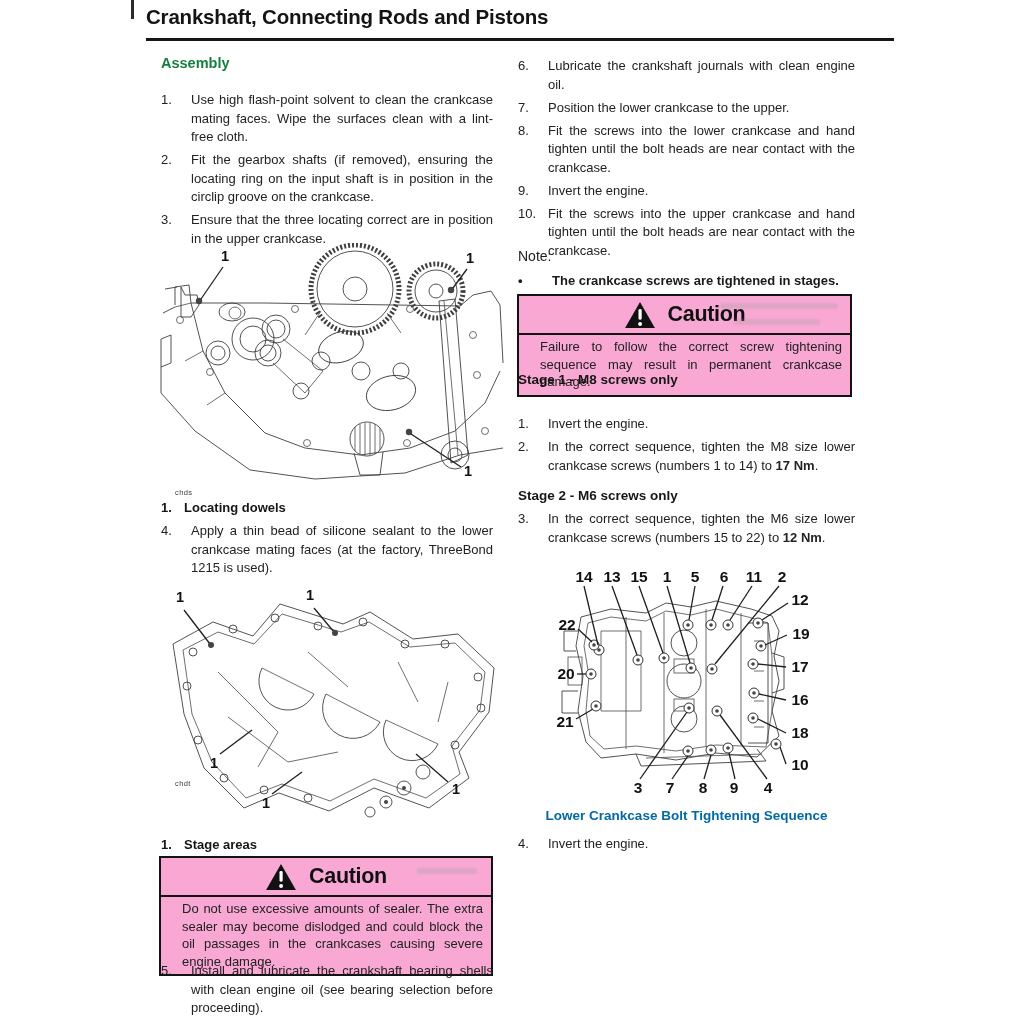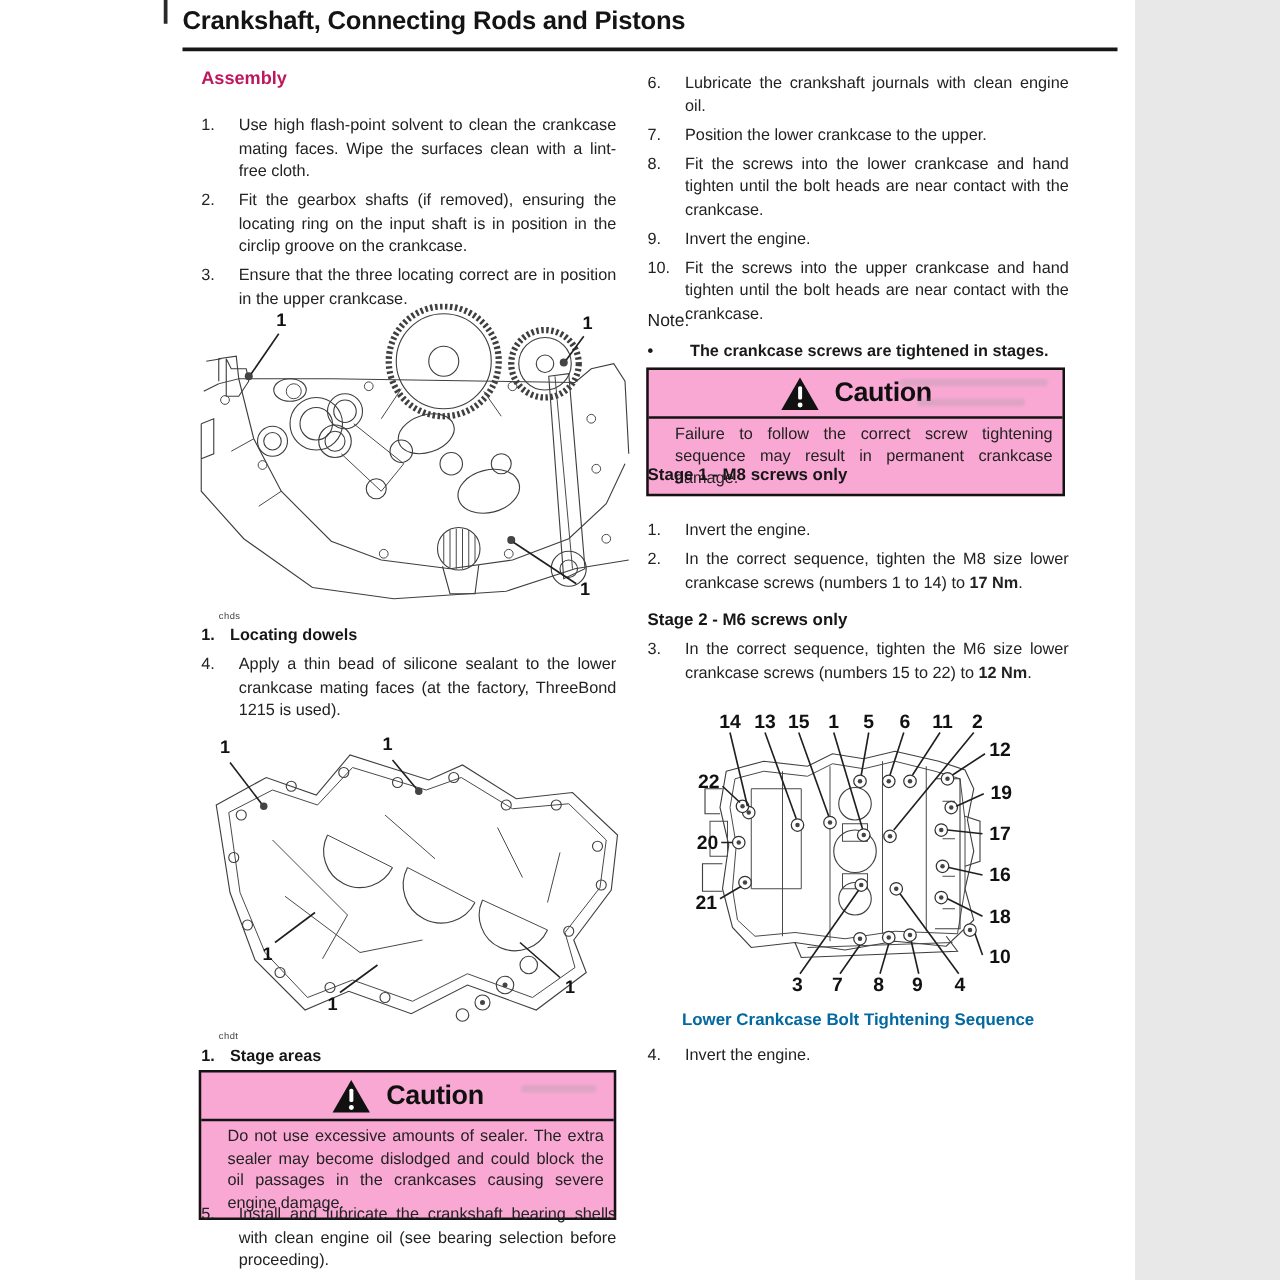--- a/index.html
+++ b/index.html
@@ -1,23 +1,23 @@
 <!DOCTYPE html>
 <html><head>
 <meta charset="utf-8">
 <style>
   html,body{margin:0;padding:0;background:#e8e8e8;}
-  .page{position:relative;width:908px;height:1024px;background:#ffffff;
+  .page{position:relative;width:1024px;height:1024px;background:#ffffff;
         font-family:"Liberation Sans",sans-serif;color:#1d1d1d;overflow:hidden;}
   .blk{position:absolute;}
   .page-title{position:absolute;left:146px;top:5px;font-size:20.5px;font-weight:700;
               letter-spacing:-0.2px;color:#141414;margin:0;}
   .title-rule{position:absolute;left:146px;top:38px;width:748px;height:2.5px;background:#161616;}
   .corner-mark{position:absolute;left:131px;top:0;width:2.5px;height:19px;background:#2a2a2a;}
-  .h2{font-size:14.5px;font-weight:700;color:#be185d;}
+  .h2{font-size:14.5px;font-weight:700;color:#15803d;}
   .h3{font-size:13.5px;font-weight:700;color:#161616;}
   .step{display:flex;font-size:13px;line-height:18.5px;margin-bottom:4.5px;color:#222;}
   .step .n{flex:0 0 30px;}
   .step .t{flex:1;text-align:justify;}
   .note-label{font-size:14px;font-weight:400;}
   .bullet-row{display:flex;font-size:13px;line-height:18px;font-weight:700;color:#1a1a1a;}
   .bullet-row .b{flex:0 0 34px;}
   .cbox{position:absolute;border:2px solid #131313;background:#f9a8d4;box-sizing:border-box;}
   .cbh{height:37px;border-bottom:2px solid #131313;display:flex;align-items:center;
        justify-content:center;gap:12px;position:relative;overflow:hidden;}
@@ -197,21 +197,21 @@
       <text class="co" x="152" y="18" text-anchor="middle">1</text>
       <line class="lead" x1="62" y1="172" x2="94" y2="148"></line>
       <text class="co" x="56" y="186" text-anchor="middle">1</text>
       <line class="lead" x1="114" y1="212" x2="144" y2="190"></line>
       <text class="co" x="108" y="226" text-anchor="middle">1</text>
       <line class="lead" x1="290" y1="200" x2="258" y2="172"></line>
       <text class="co" x="298" y="212" text-anchor="middle">1</text>
     </g>
   </svg>
 
-  <div class="blk figcode" style="left:163px;top:824px;text-align:center;">chdt</div>
+  <div class="blk figcode" style="left:163px;top:779px;text-align:center;">chdt</div>
   <div class="blk figcap" style="left:161px;top:837px;width:330px;">
     <span class="n">1.</span>
     <span>Stage areas</span>
   </div>
 
   <div class="cbox" style="left:159px;top:856px;width:334px;">
     <div class="cbh">
       <svg class="warn-tri" viewBox="0 0 34 30">
         <path d="M17 1 L33 29 L1 29 Z" fill="#111"></path>
         <rect x="15.4" y="8.5" width="3.4" height="11.5" rx="1.4" fill="#fff"></rect>

